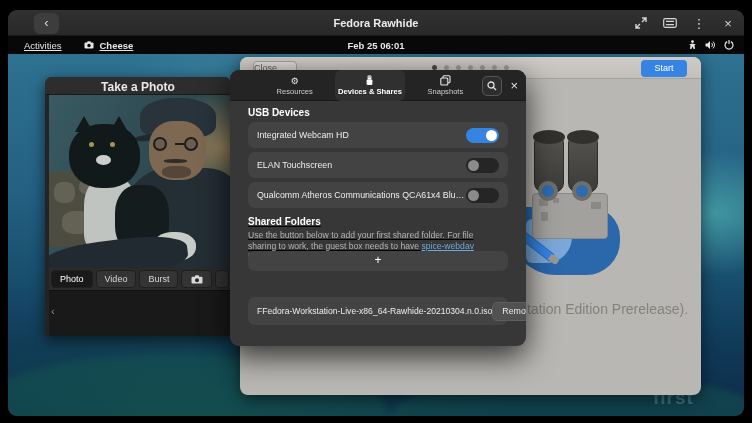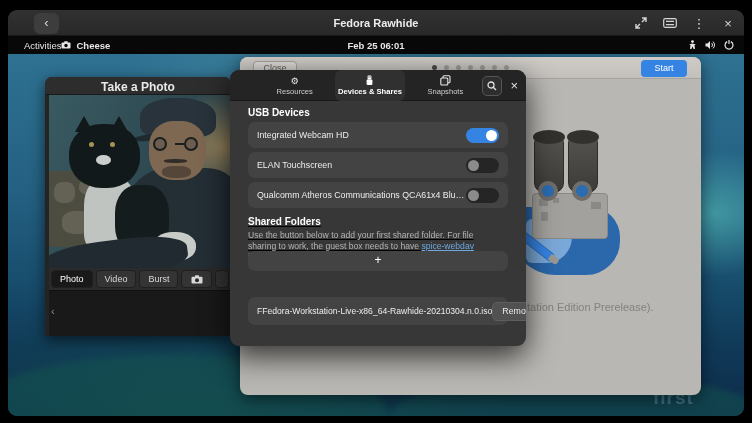--- a/index.html
+++ b/index.html
@@ -16,21 +16,21 @@
               font-weight:bold; color:#ececec; }
   .back-btn { left:26px; top:3px; width:25px; height:21px; background:#3d3d3d; border-radius:6px;
               color:#d9d9d9; font-size:13px; text-align:center; line-height:19px; }
   .tb-actions { right:8px; top:0; height:26px; display:flex; align-items:center; gap:13px; }
   .tb-actions .tb-ic { width:16px; height:16px; display:flex; align-items:center;
               justify-content:center; color:#d5d5d5; font-size:13px; }
 
   
   .vm-topbar { left:0; top:26px; width:100%; height:18px; background:#080808; color:#e6e6e6;
                font-size:9.5px; display:flex; align-items:center; }
-  .vm-left { display:flex; align-items:center; gap:0; padding-left:16px; }
+  .vm-left { display:flex; align-items:center; gap:23px; padding-left:16px;text-decoration:underline; }
   .vm-app { display:flex; align-items:center; gap:5px; font-weight:bold; }
   .vm-clock { position:absolute; left:0; width:100%; text-align:center; font-weight:bold; }
   .vm-status { position:absolute; right:10px; display:flex; align-items:center; gap:8px; }
 
   
   .vm-display { left:0; top:44px; width:736px; height:362px; overflow:hidden;
       background:
         radial-gradient(130px 90px at 96% 44%, rgba(90,200,190,.55), rgba(90,200,190,0) 70%),
         radial-gradient(260px 120px at 40% 6%, rgba(90,160,180,.35), rgba(90,160,180,0) 70%),
         radial-gradient(420px 160px at 25% 100%, rgba(22,80,80,.65), rgba(22,80,80,0) 75%),
@@ -39,27 +39,27 @@
   .watermark { font-size:19px; font-weight:bold; letter-spacing:1px;
                color:rgba(150,200,235,.33); z-index:1; }
 
   
   .tour { left:232px; top:3px; width:461px; height:338px; border-radius:8px; overflow:hidden;
           background:#b9b7b3; z-index:2; box-shadow:0 4px 16px rgba(0,0,0,.55); }
   .tour-titlebar { left:0; top:0; width:100%; height:22px;
           background:linear-gradient(#cfccc8,#c3c0bc); border-bottom:1px solid #a5a39f; }
   .tour-close { left:13px; top:4px; width:44px; height:15px; border:1px solid #a3a19d;
           border-radius:4px; background:linear-gradient(#dedbd8,#cdcac6); color:#5c5a57;
-          font-size:9px; text-align:center; line-height:13px; }
+          font-size:9px; text-align:left; line-height:13px; }
   .dots { left:0; top:8px; width:100%; display:flex; justify-content:center; gap:7px; }
   .dots span { width:5px; height:5px; border-radius:50%; background:#9e9c98; }
   .dots span.active { background:#4d4b48; }
   .tour-start { right:14px; top:3px; width:46px; height:17px; background:#3584e4;
           border-radius:4px; color:#fff; font-size:9px; text-align:center; line-height:17px; }
-  .tour-caption { left:287px; top:244px; font-size:11px; color:#84827d; }
+  .tour-caption { left:287px; top:244px; font-size:14px; color:#84827d; }
 
   
   .illus { left:252px; top:78px; width:160px; height:150px; }
   .stripe { top:40px; width:7px; height:60px; }
   .map-blob { left:18px; top:72px; width:110px; height:68px; background:#2a67ab;
               border-radius:14px 30px 34px 46px; }
   .map-inner { left:34px; top:84px; width:46px; height:44px; background:#7aa8d8;
               border-radius:6px 6px 26px 6px; }
   .circuit { left:40px; top:58px; width:76px; height:46px; background:#a3a19d;
              border-radius:4px; border:1px solid #8b8985; }

